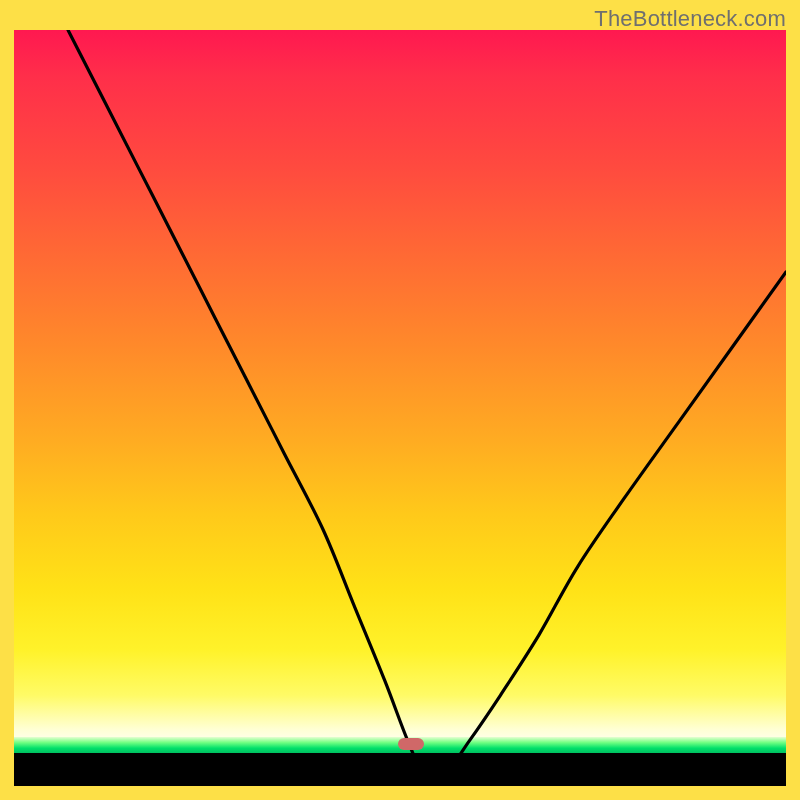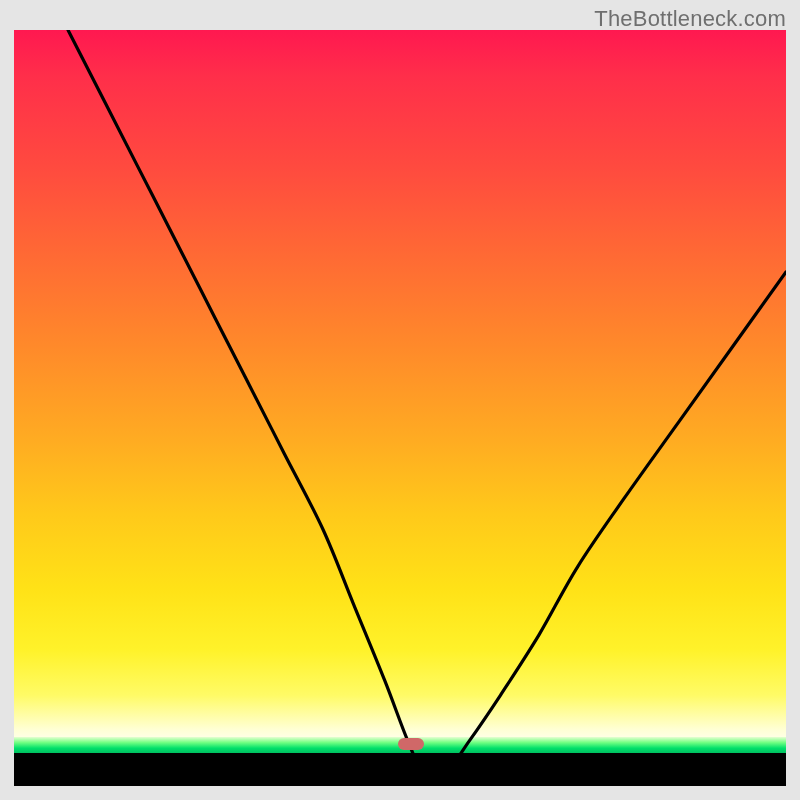--- a/index.html
+++ b/index.html
@@ -8,21 +8,21 @@
     width: 800px;
     height: 800px;
     background: #000;
     overflow: hidden;
     font-family: Arial, Helvetica, sans-serif;
   }
   .frame {
     position: relative;
     width: 800px;
     height: 800px;
-    background: #e5e5e5;
+    background: #fde047;
   }
   .watermark {
     position: absolute;
     top: 6px;
     right: 14px;
     color: #6f6f6f;
     font-size: 22px;
     font-weight: 500;
     letter-spacing: 0.2px;
     z-index: 20;

